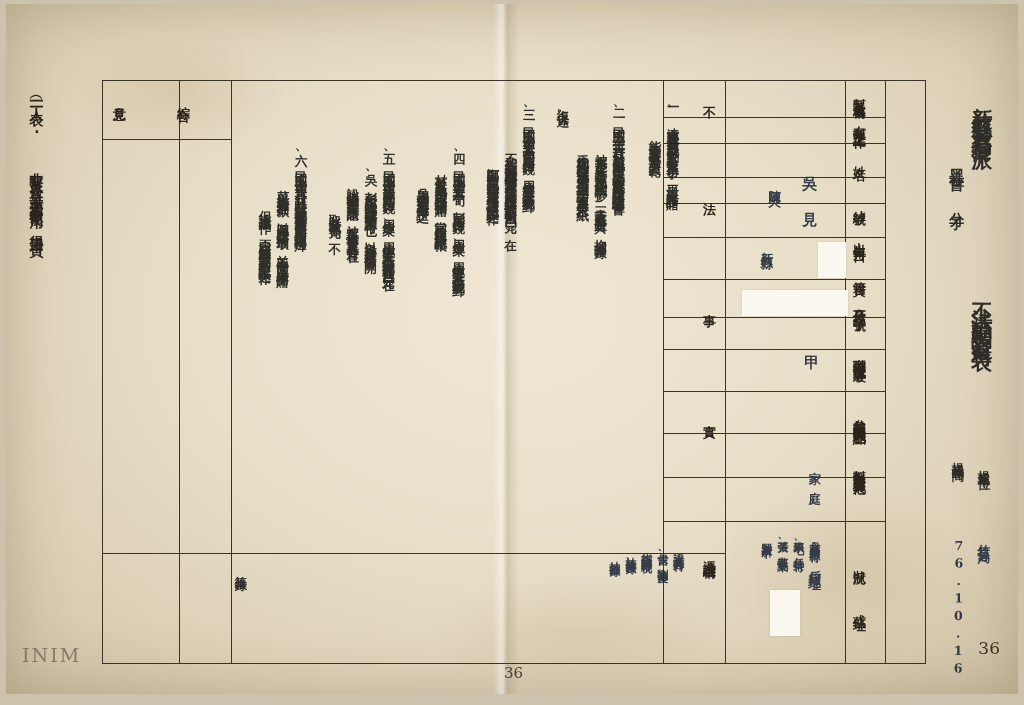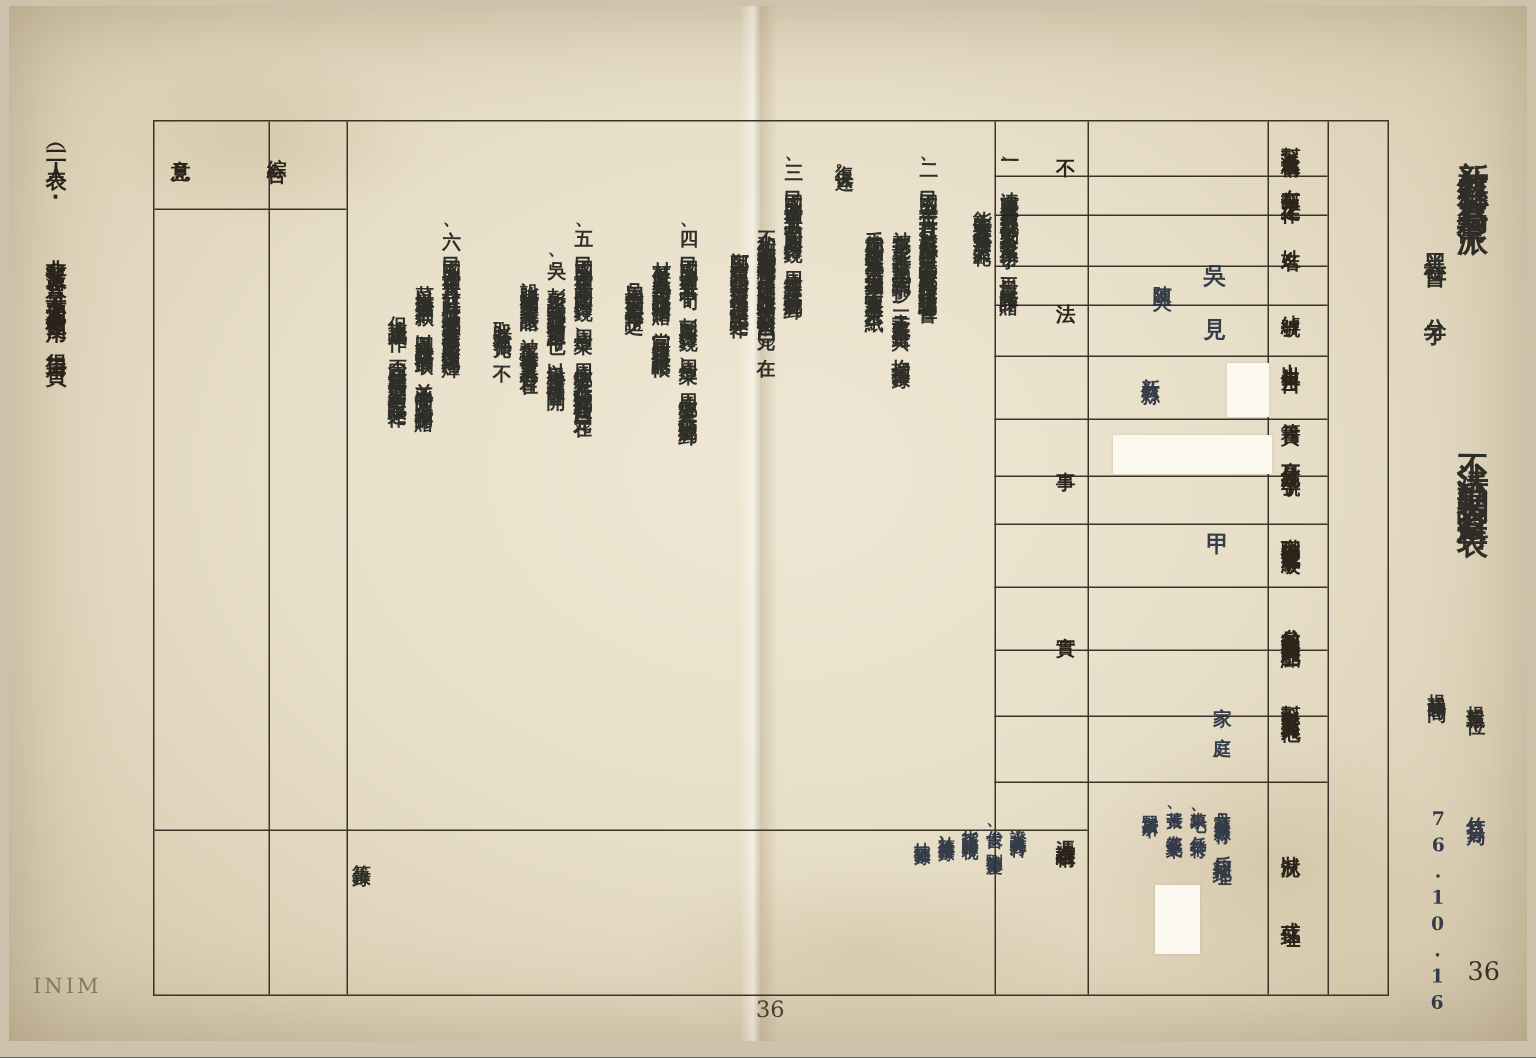--- a/index.html
+++ b/index.html
@@ -131,21 +131,21 @@
     left: 498px;
     bottom: 12px;
     font-size: 15px;
     color: #4a4134;
     font-family: "DejaVu Serif", serif;
   }
   .watermark {
     position: absolute;
     left: 16px;
     bottom: 28px;
-    font-size: 14px;
+    font-size: 19px;
     letter-spacing: 2px;
     color: #6d6250;
     font-family: "DejaVu Serif", serif;
     opacity: .75;
   }
 </style>
 </head>
 <body>
 
 <div id="page">

